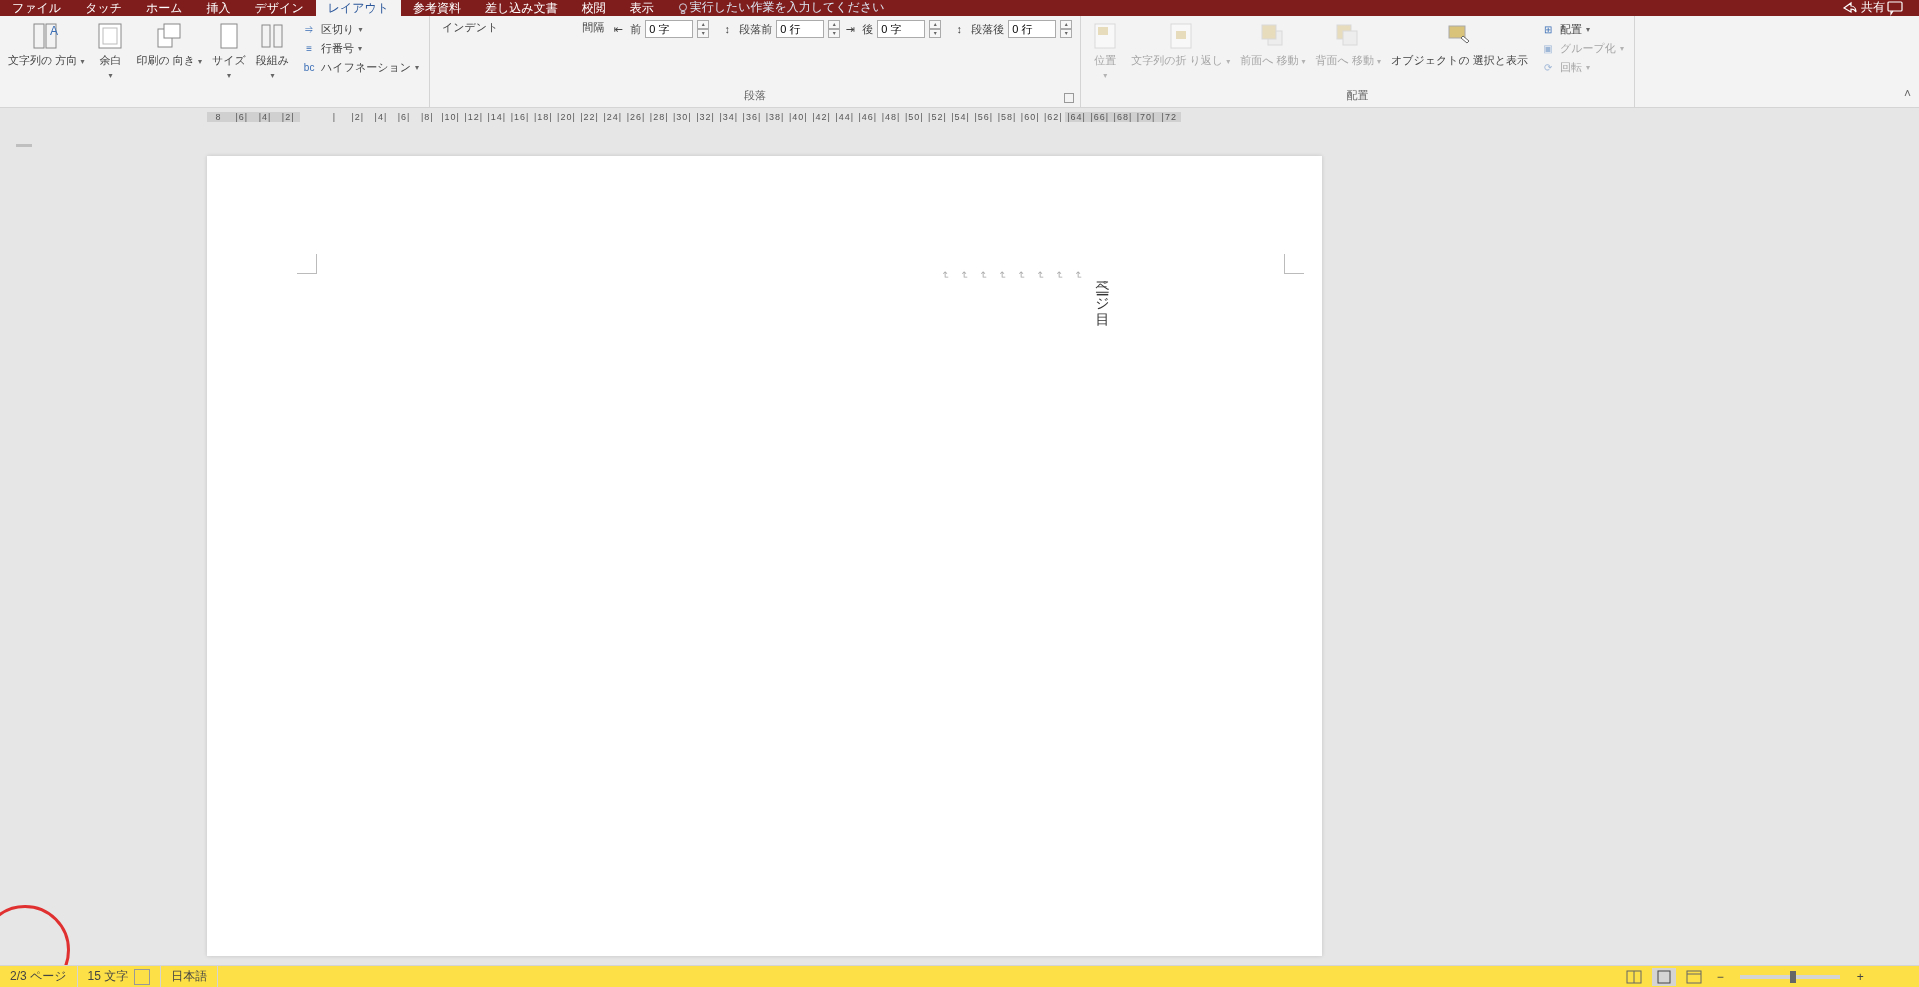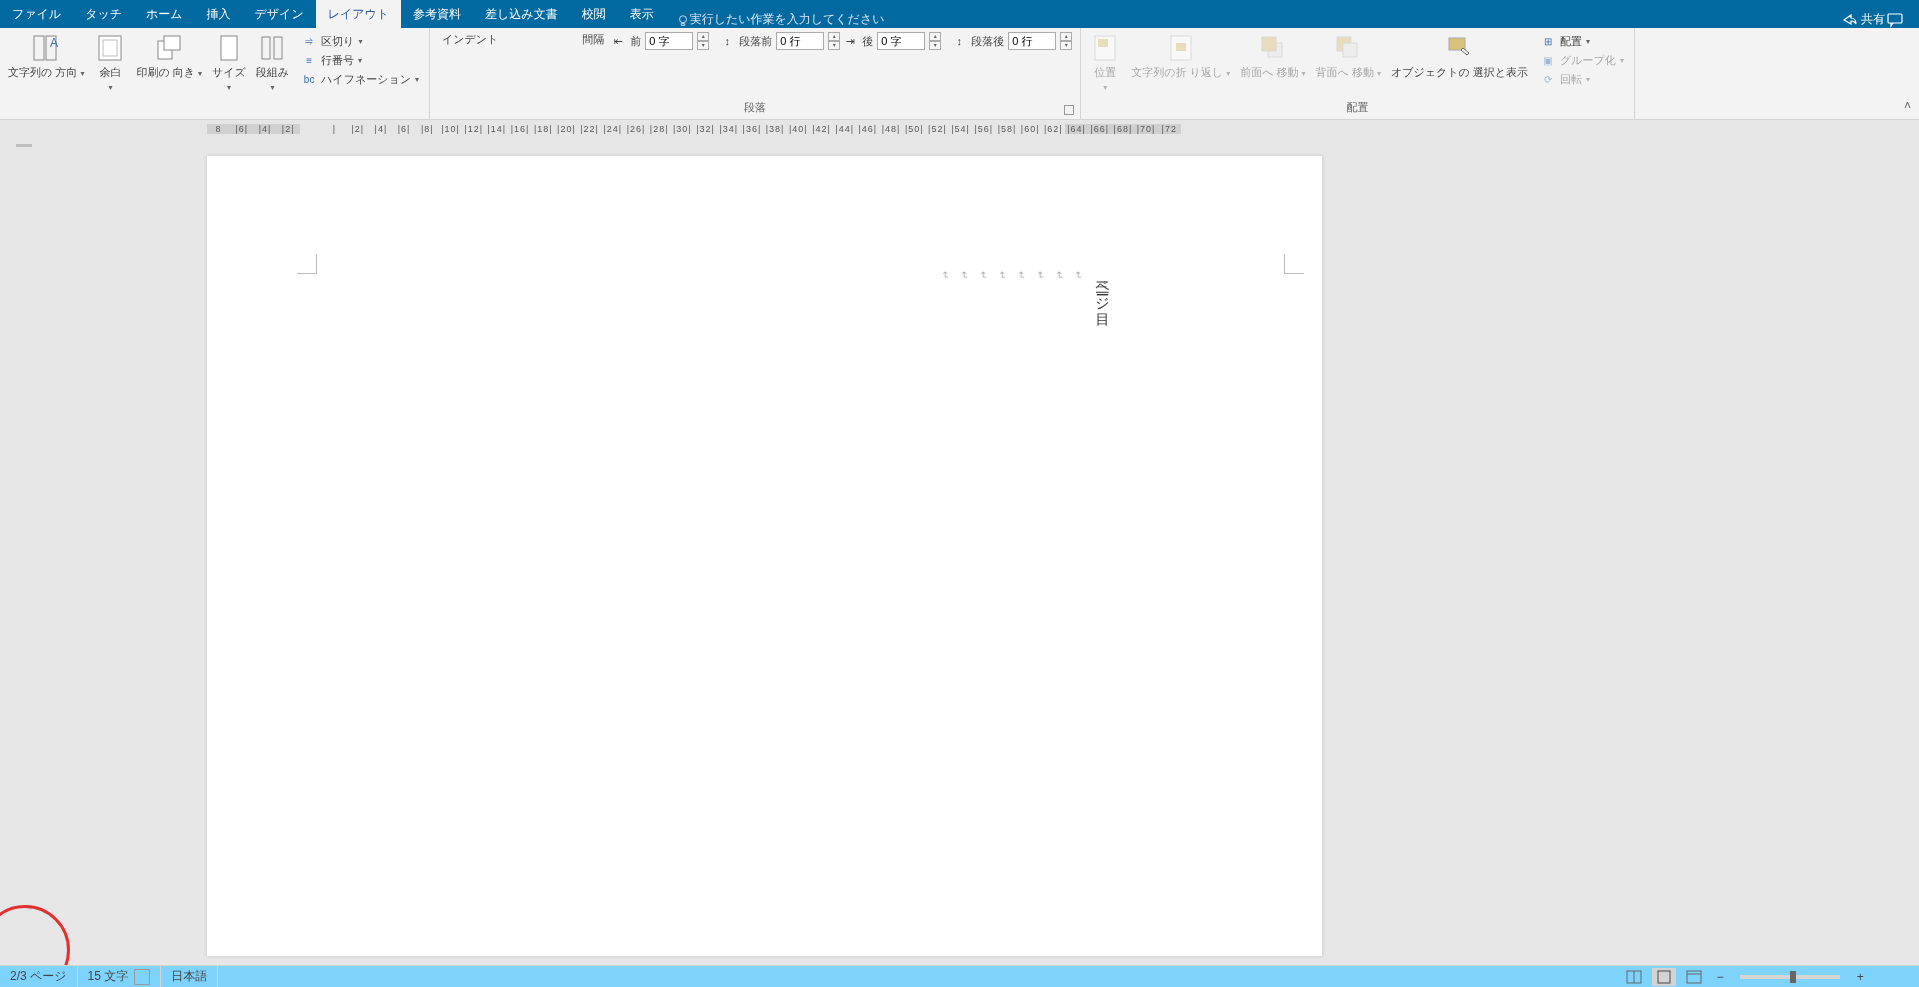--- a/index.html
+++ b/index.html
@@ -1,19 +1,19 @@
 <!DOCTYPE html>
 <html><head>
 <meta charset="utf-8">
 <style>
 * { margin: 0; padding: 0; box-sizing: border-box; font-family: "Yu Gothic UI", "Meiryo", sans-serif; }
 body { background: #e6e6e6; width: 1919px; height: 987px; overflow: hidden; position: relative; }
 
 
-.tabs-bar { height: 28px; background: #0369a1; display: flex; align-items: stretch; color: #fff; font-size: 12px; position: relative; }
+.tabs-bar { height: 16px; background: #7f1d1d; display: flex; align-items: stretch; color: #fff; font-size: 12px; position: relative; }
 .tabs-bar .tab { padding: 0 12px; display: flex; align-items: center; cursor: pointer; }
 .tabs-bar .tab.active { background: #f3f3f3; color: #2b579a; }
 .tabs-bar .tell-me { display: flex; align-items: flex-end; gap: 0; padding: 0 10px; color: #dce6f2; font-size: 12px; }
 .tabs-bar .tell-me svg { width: 14px; height: 14px; }
 .tabs-bar .right-controls { margin-left: auto; display: flex; align-items: flex-end; gap: 2px; padding-right: 16px; }
 .tabs-bar .right-controls .share { display: flex; align-items: center; gap: 4px; }
 .tabs-bar .right-controls svg { width: 16px; height: 16px; }
 
 
 .ribbon { height: 92px; background: #f3f3f3; border-bottom: 1px solid #d4d4d4; display: flex; position: relative; }
@@ -52,21 +52,21 @@
 .page { position:absolute; left:207px; top:22px; width:1115px; height:800px; background:#fff; box-shadow: 0 0 4px rgba(0,0,0,.15); }
 .corner { position:absolute; width:20px; height:20px; }
 .corner.tl { left:90px; top:98px; border-left:1px solid #bbb; border-top:1px solid #bbb; transform: rotate(180deg);}
 .corner.tr { right:18px; top:98px; border-right:1px solid #bbb; border-top:1px solid #bbb; transform: rotate(180deg);}
 .page-text { position:absolute; top:115px; right:210px; font-family: "MS Mincho", serif; font-size:14px; color:#333; display:flex; flex-direction:row-reverse; gap:8px; }
 .vline { writing-mode: vertical-rl; text-orientation: upright; line-height:1.4; }
 .para-mark { font-size:10px; color:#aaa; writing-mode: vertical-rl; }
 .red-circle { position:absolute; left:-20px; bottom:-30px; width:90px; height:90px; border:3px solid #e03030; border-radius:50%; }
 
 
-.status-bar { position:absolute; left:0; right:0; bottom:0; height:22px; background:#7dd3fc; border-top:1px solid #d4d4d4; display:flex; align-items:center; font-size:12px; color:#444; }
+.status-bar { position:absolute; left:0; right:0; bottom:0; height:22px; background:#fde047; border-top:1px solid #d4d4d4; display:flex; align-items:center; font-size:12px; color:#444; }
 .status-bar .seg { padding:0 10px; border-right:1px solid #d4d4d4; height:100%; display:flex; align-items:center; gap:6px; }
 .status-bar .right { margin-left:auto; display:flex; align-items:center; gap:6px; padding:0 8px; }
 .view-btn { width:24px; height:18px; display:flex; align-items:center; justify-content:center; cursor:pointer; }
 .view-btn.active { background:#d4d4d4; }
 .zoom-slider { width:100px; height:4px; background:#d4d4d4; position:relative; margin:0 6px; }
 .zoom-slider .thumb { position:absolute; left:50%; top:-4px; width:6px; height:12px; background:#666; }
 .zoom-btn { width:16px; text-align:center; cursor:pointer; }
 
 .mini-ico-box { width:16px; height:16px; border:1px solid #999; }
 </style>

